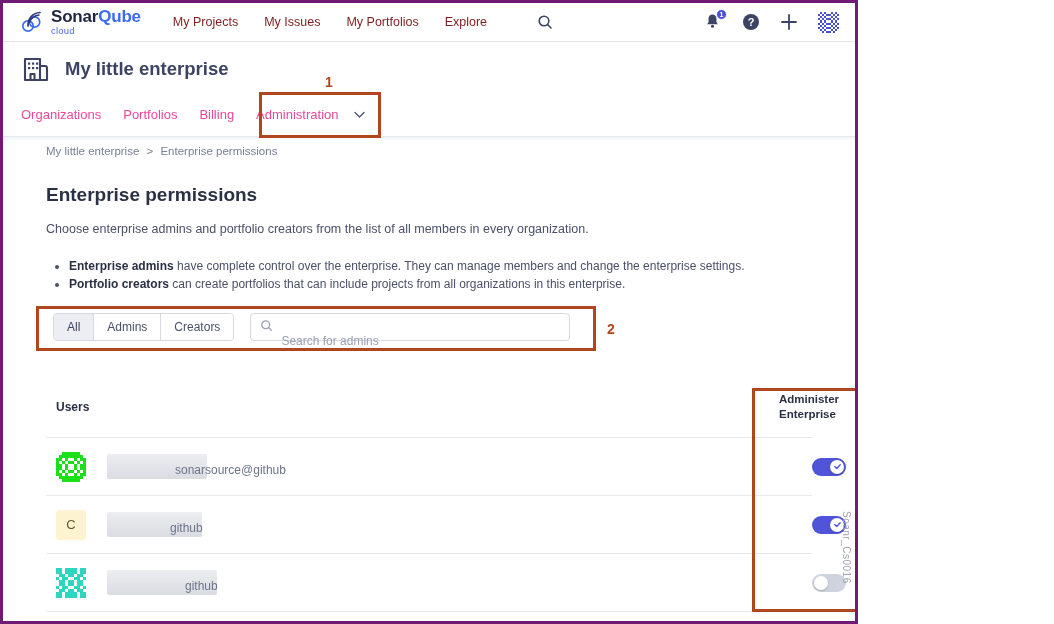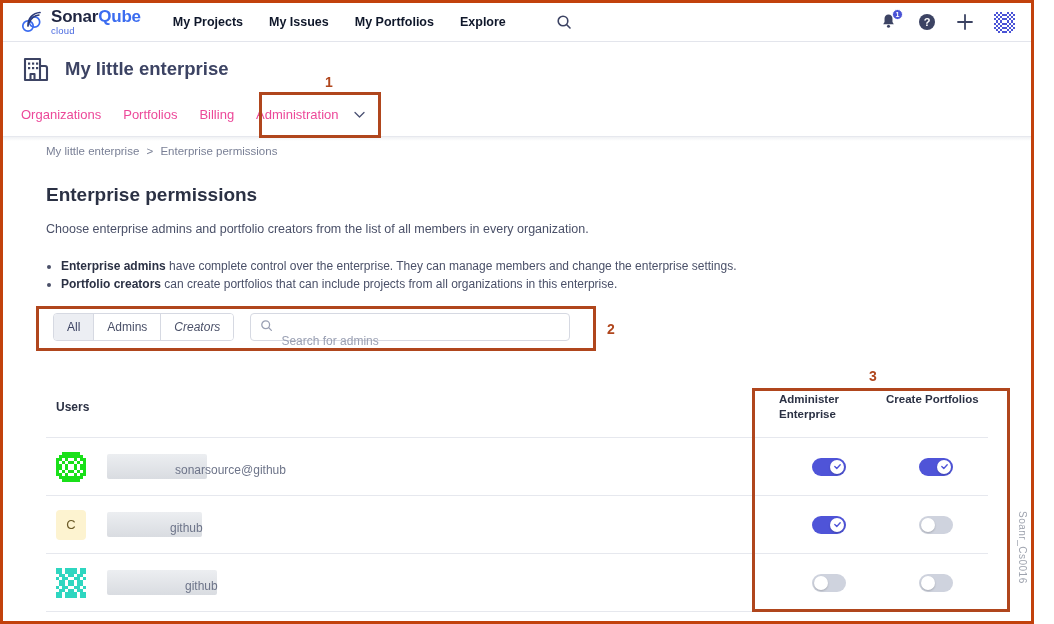--- a/index.html
+++ b/index.html
@@ -4,42 +4,42 @@
 <style>
   * { box-sizing: border-box; margin: 0; padding: 0; }
   html, body {
     width: 1054px; height: 624px;
     font-family: "Liberation Sans", sans-serif;
     background: #ffffff;
     overflow: hidden;
   }
   #frame {
     position: relative;
-    width: 1034px; height: 624px;
+    width: 858px; height: 624px;
     background: #ffffff;
-    border: 3px solid #c2410c;
+    border: 3px solid #701a75;
     overflow: hidden;
   }
   
   #topnav {
     position: absolute; top: 0; left: 0; right: 0; height: 39px;
     background: #ffffff;
     border-bottom: 1px solid #e3e5ec;
     display: flex; align-items: center;
   }
   .logo-wrap { display: flex; align-items: center; margin-left: 16px; }
   .logo-mark { width: 26px; height: 26px; margin-right: 6px; }
   .logo-text { line-height: 1.0; }
   .logo-main { font-size: 17px; font-weight: bold; letter-spacing: -0.2px; }
   .logo-sonar { color: #1f2541; }
   .logo-qube  { color: #3b6cf0; }
   .logo-sub { font-size: 9.5px; color: #4a6ae0; margin-top: 1px; letter-spacing: .2px;}
   .nav-links { display: flex; align-items: center; margin-left: 32px; gap: 26px; }
   .nav-link {
-    font-size: 12.5px; font-weight: bold; color: #0f172a; cursor: pointer;
+    font-size: 12.5px; font-weight: normal; color: #7f1d1d; cursor: pointer;
     white-space: nowrap;
   }
   .nav-search-icon { margin-left: 24px; display: flex; align-items: center; cursor: pointer; }
   .topnav-right {
     margin-left: auto; display: flex; align-items: center; gap: 20px; margin-right: 16px;
   }
   .bell-wrap { position: relative; width: 18px; height: 20px; cursor: pointer; }
   .bell-badge {
     position: absolute; top: -3px; right: -5px;
     background: #4a53d6; color: #fff; font-size: 7px; font-weight: bold;
@@ -91,38 +91,38 @@
     font-size: 19px; font-weight: bold; color: #2b3144;
   }
   .page-desc {
     position: absolute; top: 85px; left: 43px;
     font-size: 12.5px; color: #4a5068;
   }
   .bullets {
     position: absolute; top: 121px; left: 58px;
     font-size: 12px; color: #4a5068; line-height: 17px;
   }
-  .bullets li { margin-bottom: 1px; }
+  .bullets li { margin-bottom: 1px; margin-left: 8px; }
   .bullets b { color: #2b3144; }
 
   
   #filterbar {
     position: absolute; top: 176px; left: 50px;
     display: flex; align-items: center; gap: 16px;
   }
   .segmented {
     display: flex; border: 1px solid #d6d9e2; border-radius: 4px; overflow: hidden;
     height: 28px; background: #fff;
   }
   .seg {
     font-size: 12px; color: #4a5068; padding: 0 13px;
     display: flex; align-items: center; cursor: pointer;
     border-right: 1px solid #d6d9e2; background: #ffffff;
   }
-  .seg:last-child { border-right: none; font-style: italic; }
+  .seg:last-child { border-right: none; }
   .seg.active { background: #eceef3; color: #3c4363; }
   .searchbox {
     width: 320px; height: 28px; border: 1px solid #d6d9e2; border-radius: 4px;
     display: flex; align-items: center; padding: 0 9px; gap: 8px; background: #fff;
   }
   .searchbox input {
     border: none; outline: none; font-size: 12px; color: #4a5068;
     width: 100%; font-family: "Liberation Sans", sans-serif; background: transparent; margin-top: 27px;
   }
   .searchbox input::placeholder { color: #9aa0b3; }

